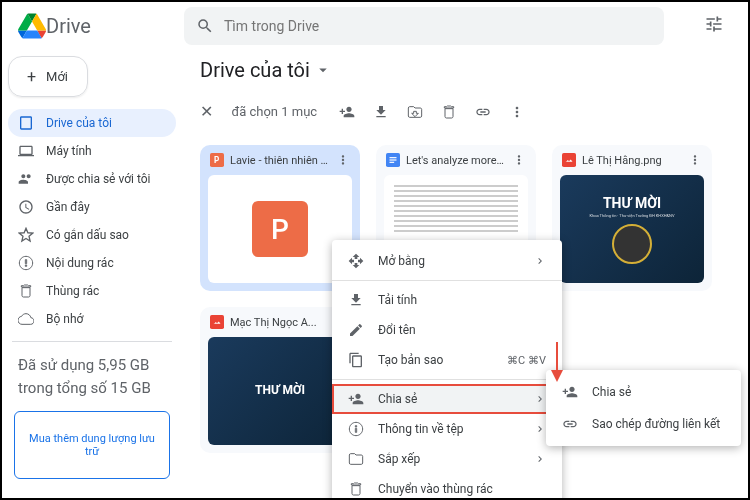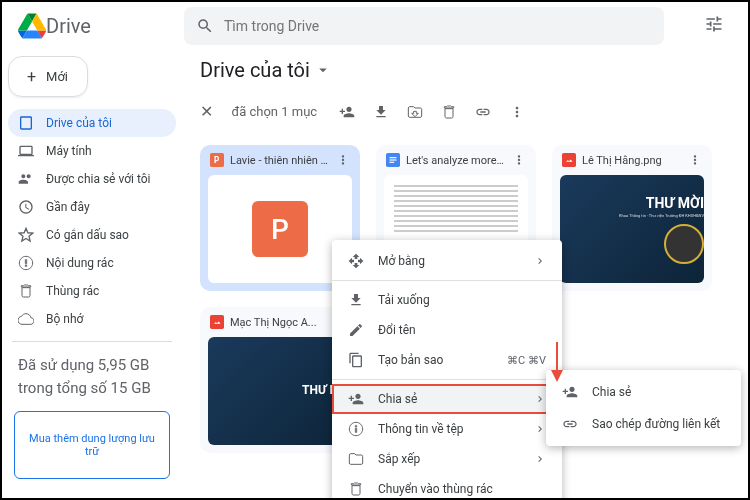--- a/index.html
+++ b/index.html
@@ -34,21 +34,21 @@
 .file-card { width: 160px; background: #f7f9fc; border-radius: 10px; overflow: hidden; cursor: pointer; }
 .file-header { display: flex; align-items: center; gap: 6px; padding: 8px 10px; font-size: 11px; color: #3c4043; }
 .file-header svg { width: 14px; height: 14px; flex-shrink: 0; }
 .file-header .fname { flex: 1; white-space: nowrap; overflow: hidden; text-overflow: ellipsis; }
 .file-header .dots { fill: #5f6368; }
 .file-preview { height: 108px; display: flex; align-items: center; justify-content: center; margin: 0 8px 8px; background: #fff; border-radius: 6px; position: relative; overflow: hidden; }
 .file-card.selected { background: #d3e3fd; }
 .ppt-big { width: 56px; height: 56px; background: #ed6c47; border-radius: 6px; display: flex; align-items: center; justify-content: center; color: #fff; font-size: 28px; font-weight: 500; }
 .doc-lines { width: 100%; height: 100%; padding: 10px; display: flex; flex-direction: column; gap: 3px; font-size: 4px; color: #999; }
 .doc-lines div { height: 2px; background: #ccc; }
-.thu-moi { width: 100%; height: 100%; background: linear-gradient(135deg, #1a3a5c, #0d2438); display: flex; flex-direction: column; align-items: flex-end; justify-content: center; color: #fff; font-size: 10px; position: relative; }
+.thu-moi { width: 100%; height: 100%; background: linear-gradient(135deg, #1a3a5c, #0d2438); display: flex; flex-direction: column; align-items: center; justify-content: center; color: #fff; font-size: 10px; position: relative; }
 .thu-moi .tm-title { font-size: 14px; font-weight: bold; margin-bottom: 2px; }
 .thu-moi .tm-sub { font-size: 4px; opacity: 0.8; margin-bottom: 6px; }
 .thu-moi .avatar-circle { width: 40px; height: 40px; border-radius: 50%; border: 2px solid #d4af37; background: #333; display: flex; align-items: center; }
 .context-menu { position: absolute; top: 238px; left: 330px; width: 230px; background: #fff; border-radius: 4px; box-shadow: 0 2px 10px rgba(0,0,0,0.3); padding: 6px 0; z-index: 100; }
 .menu-item { display: flex; align-items: center; gap: 14px; padding: 7px 16px; font-size: 12px; color: #3c4043; cursor: pointer; position: relative; }
 .menu-item svg { width: 16px; height: 16px; fill: #5f6368; flex-shrink: 0; }
 .menu-item .chevron { margin-left: auto; width: 12px; height: 12px; }
 .menu-item .shortcut { margin-left: auto; font-size: 11px; color: #5f6368; }
 .menu-item.highlighted { outline: 2px solid #e74c3c; outline-offset: -2px; background: #f1f3f4; }
 .menu-divider { height: 1px; background: #e0e0e0; margin: 4px 0; }
@@ -272,21 +272,21 @@
     <span>Mở bằng</span>
     <svg class="chevron" viewBox="0 0 24 24">
         <path d="M10 6L8.59 7.41 13.17 12l-4.58 4.59L10 18l6-6z"></path>
       </svg>
   </div>
   <div class="menu-divider"></div>
   <div class="menu-item">
     <svg viewBox="0 0 24 24">
         <path d="M19 9h-4V3H9v6H5l7 7 7-7zM5 18v2h14v-2H5z"></path>
       </svg>
-    <span>Tải xuống</span>
+    <span>Tải tính</span>
   </div>
   <div class="menu-item">
     <svg viewBox="0 0 24 24">
         <path d="M3 17.25V21h3.75L17.81 9.94l-3.75-3.75L3 17.25zM20.71 7.04c.39-.39.39-1.02 0-1.41l-2.34-2.34c-.39-.39-1.02-.39-1.41 0l-1.83 1.83 3.75 3.75 1.83-1.83z"></path>
       </svg>
     <span>Đổi tên</span>
   </div>
   <div class="menu-item">
     <svg viewBox="0 0 24 24">
         <path d="M16 1H4c-1.1 0-2 .9-2 2v14h2V3h12V1zm3 4H8c-1.1 0-2 .9-2 2v14c0 1.1.9 2 2 2h11c1.1 0 2-.9 2-2V7c0-1.1-.9-2-2-2zm0 16H8V7h11v14z"></path>

